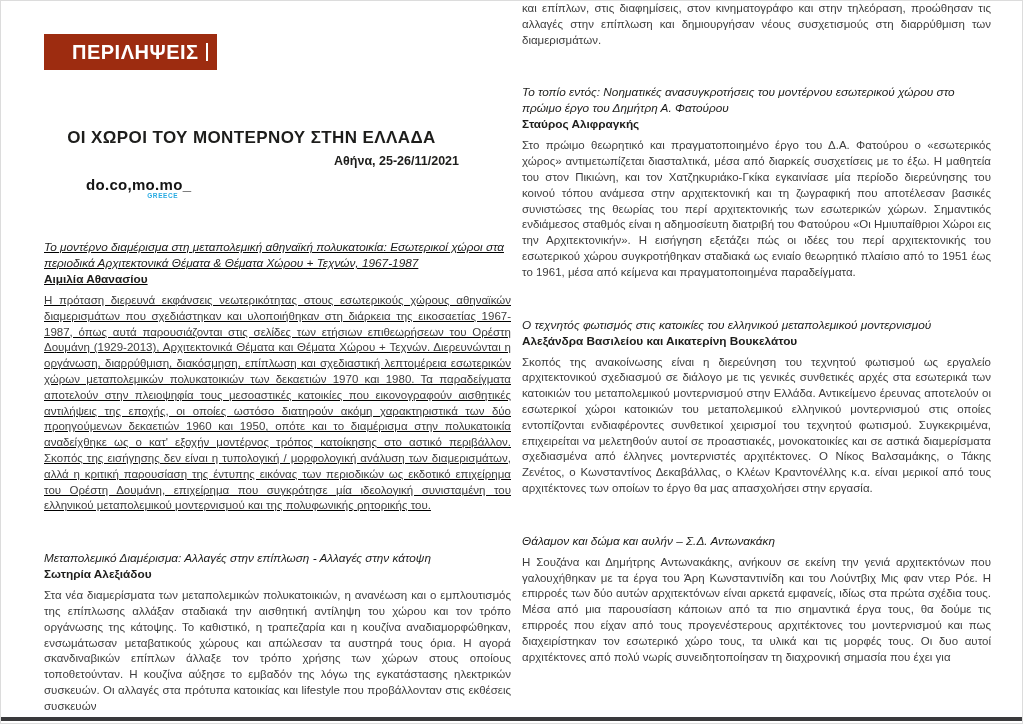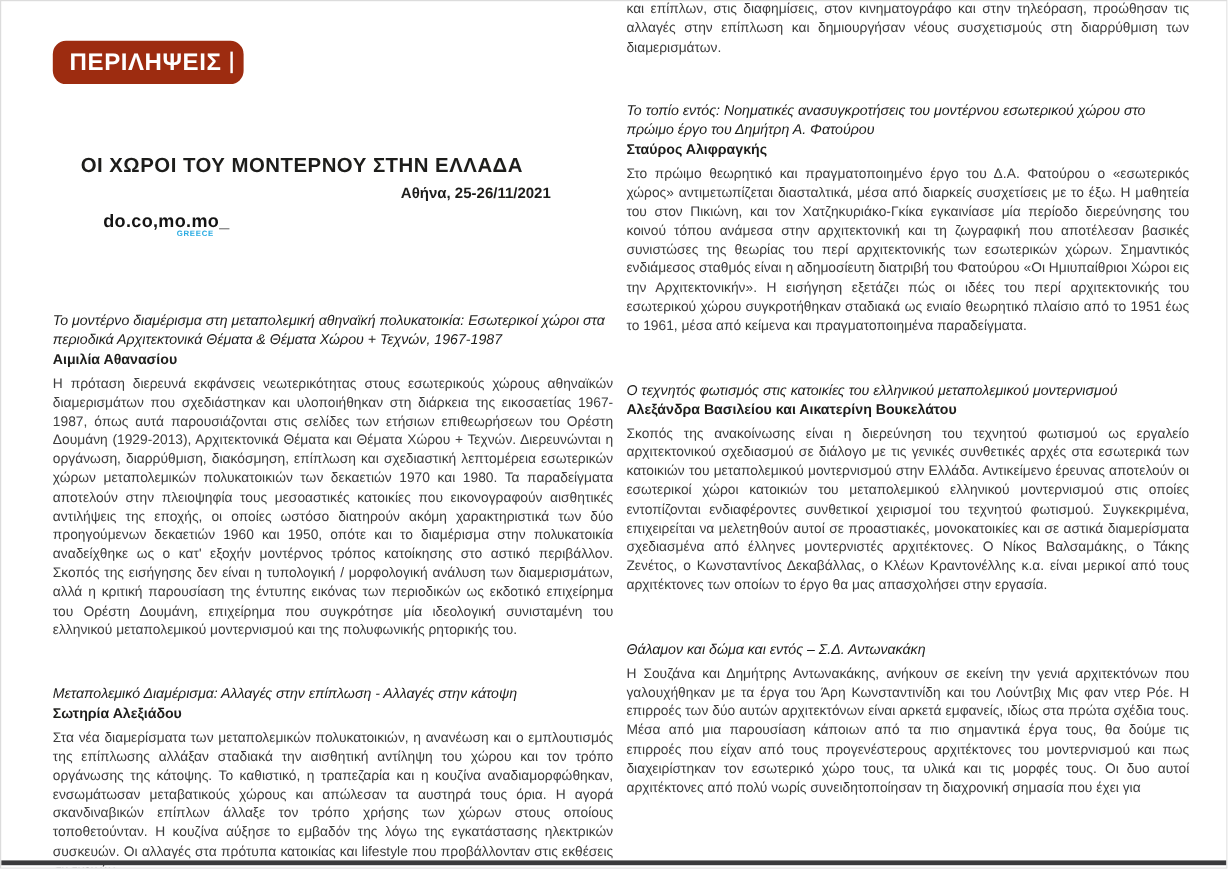--- a/index.html
+++ b/index.html
@@ -7,39 +7,39 @@
   .page {
     position:relative; width:1023px; height:724px; background:#ffffff;
     border:1px solid #dcdcdc; box-sizing:border-box; overflow:hidden;
   }
   .col { position:absolute; top:0; }
   .col-left  { left:43px;  width:467px; }
   .col-right { left:521px; width:469px; box-sizing:content-box; }
 
   .badge {
     display:inline-flex; align-items:center;
-    margin-top:33px; padding:7px 9px 7px 14px;
+    margin-top:33px; padding:7px 9px 7px 28px;
     background:#9d2c10; color:#ffffff;
-    font-weight:bold; font-size:20px; letter-spacing:0.5px; line-height:22px;border-radius:11px;
+    font-weight:bold; font-size:20px; letter-spacing:0.5px; line-height:22px;
   }
   .badge-bar { display:inline-block; width:2px; height:18px; background:#ffffff; margin-left:7px; }
 
   .header { margin-top:57px; width:415px; }
   .conf-title {
     margin:4px; text-align:center; font-size:17px; font-weight:bold;
     color:#1d1d1b; letter-spacing:0.4px; line-height:22px;
   }
   .conf-date { margin-top:4px; text-align:right; font-size:12.5px; font-weight:bold; color:#1d1d1b; line-height:16px; }
 
   .logo { margin:8px 0 0 42px; display:inline-flex; flex-direction:column; width:max-content; }
   .logo-word { font-weight:bold; font-size:15px; letter-spacing:0.3px; color:#141414; line-height:16px; }
   .logo-country { font-size:6.5px; font-weight:bold; color:#29abe2; letter-spacing:0.6px; align-self:flex-end; padding-right:13px; margin-top:-1px; }
 
   .abstract { margin-top:36px; }
-  .abstract.first-left { margin-top:60px; }
+  .abstract.first-left { margin-top:40px;text-decoration:underline; }
   .abs-title {
     margin:0; font-style:italic; font-weight:normal; font-size:11.8px;
     color:#1d1d1b; line-height:16px;
   }
   .abs-author { font-weight:bold; font-size:11.8px; color:#1d1d1b; line-height:16px; }
   .abs-body {
     margin:6px 0 0 0; text-align:justify; font-size:11.5px;
     color:#3d3d3d; line-height:15.8px;
   }
   .continuation { margin-top:0; }
@@ -91,21 +91,21 @@
       <p class="abs-body">Στο πρώιμο θεωρητικό και πραγματοποιημένο έργο του Δ.Α. Φατούρου ο «εσωτερικός χώρος» αντιμετωπίζεται διασταλτικά, μέσα από διαρκείς συσχετίσεις με το έξω. Η μαθητεία του στον Πικιώνη, και τον Χατζηκυριάκο-Γκίκα εγκαινίασε μία περίοδο διερεύνησης του κοινού τόπου ανάμεσα στην αρχιτεκτονική και τη ζωγραφική που αποτέλεσαν βασικές συνιστώσες της θεωρίας του περί αρχιτεκτονικής των εσωτερικών χώρων. Σημαντικός ενδιάμεσος σταθμός είναι η αδημοσίευτη διατριβή του Φατούρου «Οι Ημιυπαίθριοι Χώροι εις την Αρχιτεκτονικήν». Η εισήγηση εξετάζει πώς οι ιδέες του περί αρχιτεκτονικής του εσωτερικού χώρου συγκροτήθηκαν σταδιακά ως ενιαίο θεωρητικό πλαίσιο από το 1951 έως το 1961, μέσα από κείμενα και πραγματοποιημένα παραδείγματα.</p>
     </section>
 
     <section class="abstract">
       <h2 class="abs-title">Ο τεχνητός φωτισμός στις κατοικίες του ελληνικού μεταπολεμικού μοντερνισμού</h2>
       <div class="abs-author">Αλεξάνδρα Βασιλείου και Αικατερίνη Βουκελάτου</div>
       <p class="abs-body">Σκοπός της ανακοίνωσης είναι η διερεύνηση του τεχνητού φωτισμού ως εργαλείο αρχιτεκτονικού σχεδιασμού σε διάλογο με τις γενικές συνθετικές αρχές στα εσωτερικά των κατοικιών του μεταπολεμικού μοντερνισμού στην Ελλάδα. Αντικείμενο έρευνας αποτελούν οι εσωτερικοί χώροι κατοικιών του μεταπολεμικού ελληνικού μοντερνισμού στις οποίες εντοπίζονται ενδιαφέροντες συνθετικοί χειρισμοί του τεχνητού φωτισμού. Συγκεκριμένα, επιχειρείται να μελετηθούν αυτοί σε προαστιακές, μονοκατοικίες και σε αστικά διαμερίσματα σχεδιασμένα από έλληνες μοντερνιστές αρχιτέκτονες. Ο Νίκος Βαλσαμάκης, ο Τάκης Ζενέτος, ο Κωνσταντίνος Δεκαβάλλας, ο Κλέων Κραντονέλλης κ.α. είναι μερικοί από τους αρχιτέκτονες των οποίων το έργο θα μας απασχολήσει στην εργασία.</p>
     </section>
 
     <section class="abstract">
-      <h2 class="abs-title">Θάλαμον και δώμα και εντός – Σ.Δ. Αντωνακάκη</h2>
+      <h2 class="abs-title">Θάλαμον και δώμα και αυλήν – Σ.Δ. Αντωνακάκη</h2>
       <p class="abs-body">Η Σουζάνα και Δημήτρης Αντωνακάκης, ανήκουν σε εκείνη την γενιά αρχιτεκτόνων που γαλουχήθηκαν με τα έργα του Άρη Κωνσταντινίδη και του Λούντβιχ Μις φαν ντερ Ρόε. Η επιρροές των δύο αυτών αρχιτεκτόνων είναι αρκετά εμφανείς, ιδίως στα πρώτα σχέδια τους. Μέσα από μια παρουσίαση κάποιων από τα πιο σημαντικά έργα τους, θα δούμε τις επιρροές που είχαν από τους προγενέστερους αρχιτέκτονες του μοντερνισμού και πως διαχειρίστηκαν τον εσωτερικό χώρο τους, τα υλικά και τις μορφές τους. Οι δυο αυτοί αρχιτέκτονες από πολύ νωρίς συνειδητοποίησαν τη διαχρονική σημασία που έχει για</p>
     </section>
 
   </div>
 
   <div class="footer-bar"></div>
 
 </div>
 
 </body></html>

